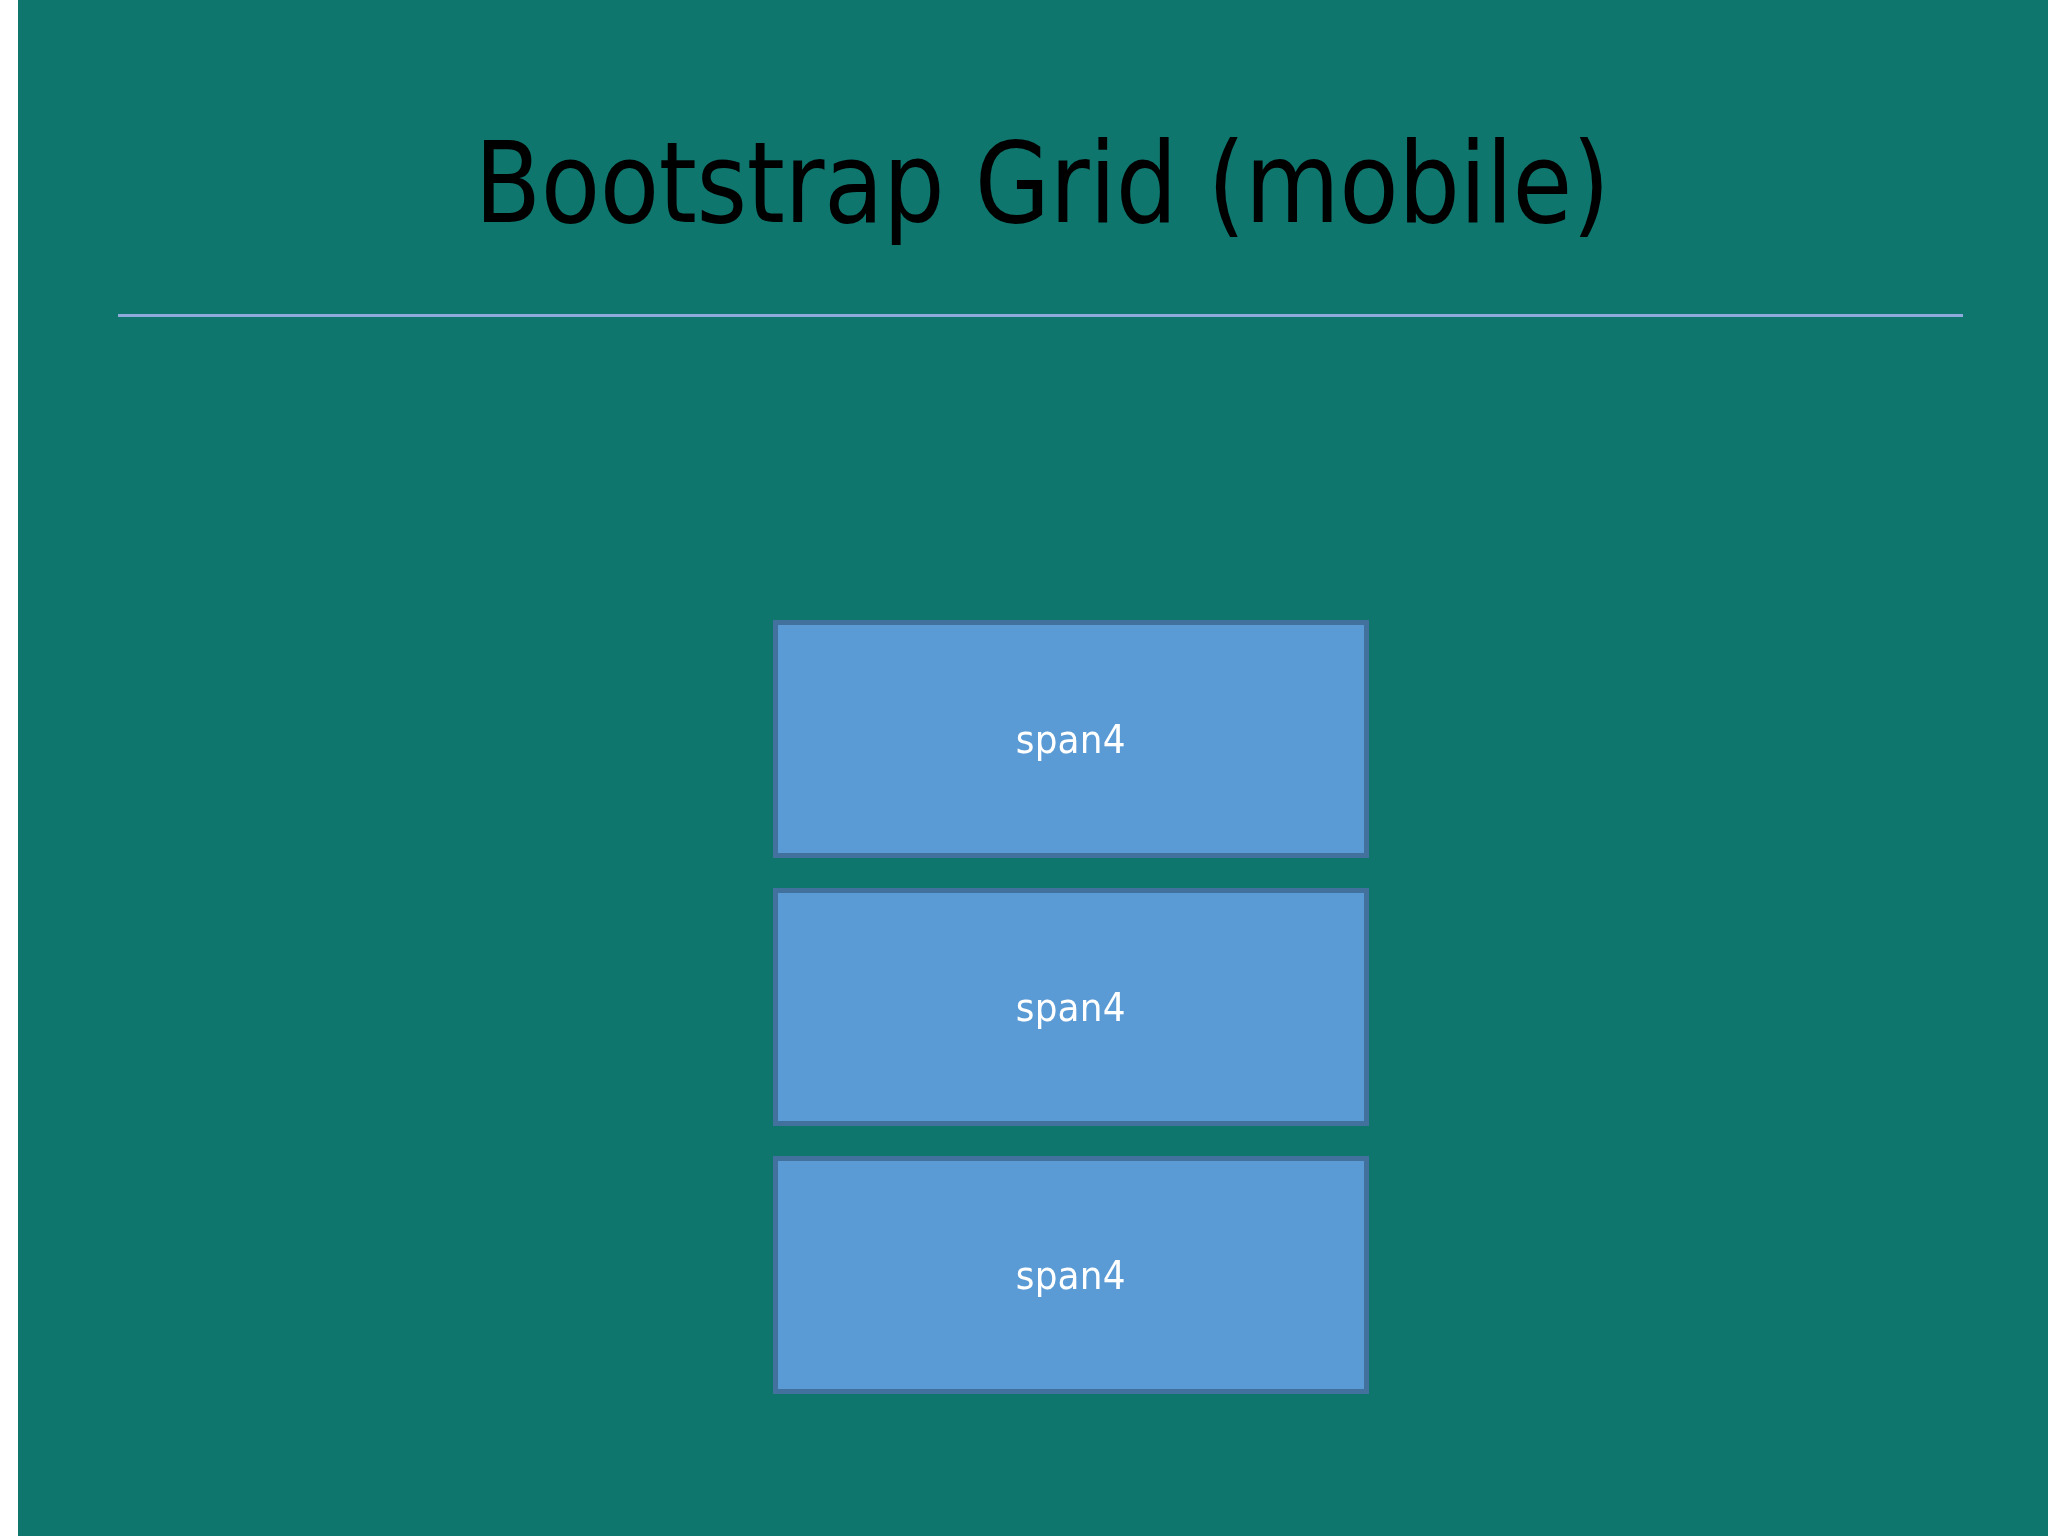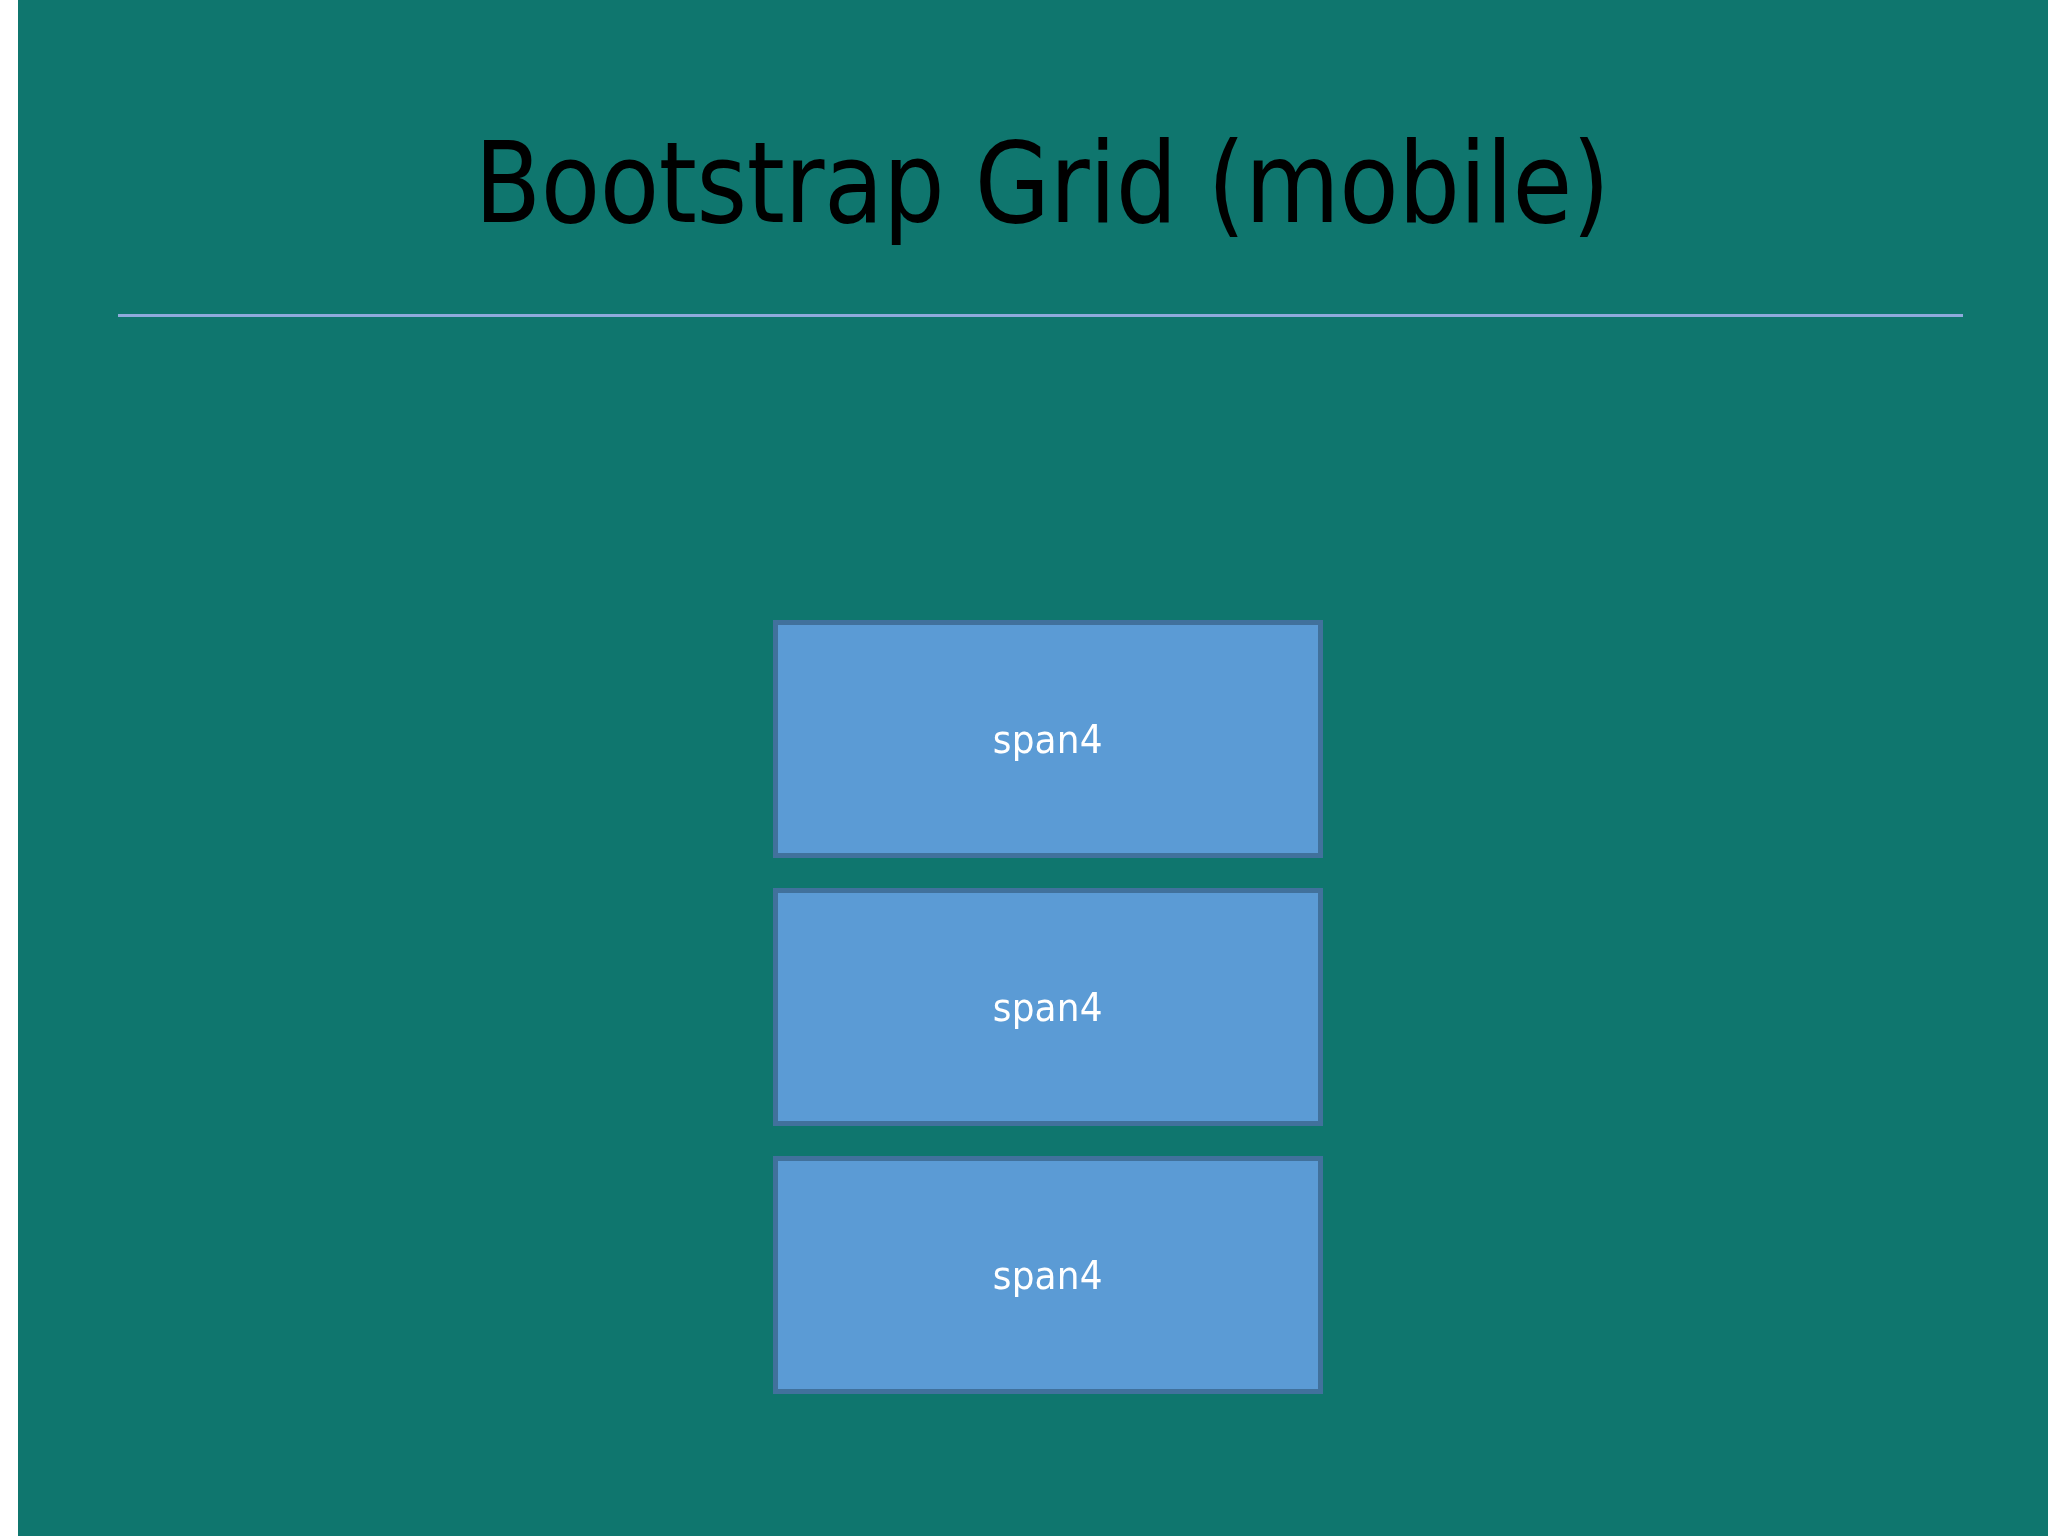--- a/index.html
+++ b/index.html
@@ -52,21 +52,21 @@
   
   #grid-stack {
     position: absolute;
     left: 755px;
     top: 620px;
     width: 550px;
   }
   .grid-box {
     position: relative;
     box-sizing: border-box;
-    width: 550px;
+    width: 596px;
     background: #5b9bd5;
     border: 5px solid #41719c;
     display: flex;
     align-items: center;
     justify-content: center;
   }
   .grid-box + .grid-box {
     margin-top: 30px;
   }
   .grid-box-label {

